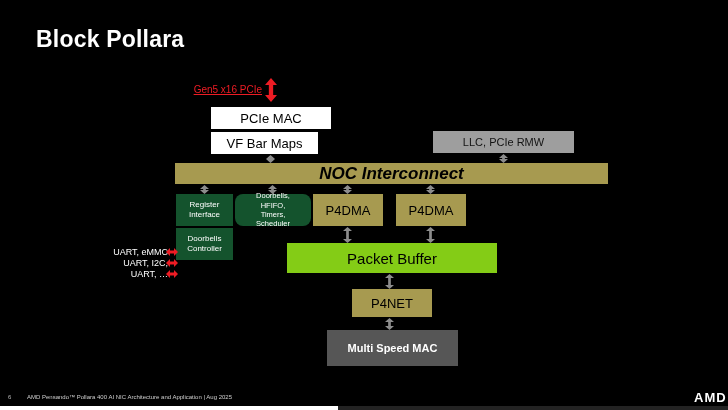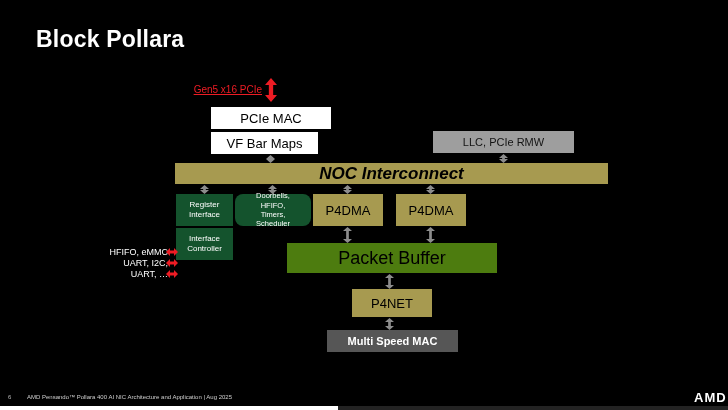--- a/index.html
+++ b/index.html
@@ -11,21 +11,21 @@
     position:absolute; left:36px; top:26px; margin:0;
     color:#ffffff; font-size:23px; font-weight:bold; letter-spacing:.2px;
   }
   .box {
     position:absolute; display:flex; align-items:center; justify-content:center;
     text-align:center; box-sizing:border-box;
   }
   .white-box { background:#ffffff; color:#000000; font-size:13px; }
   .gray-box  { background:#9E9E9E; color:#141414; font-size:11px; }
   .gold-box  { background:#A79A50; color:#000000; font-size:13px; }
-  .gold-dark-box { background:#4d7c0f; color:#000000; font-size:18px; }
+  .gold-dark-box { background:#84cc16; color:#000000; font-size:15px; }
   .teal-box  { background:#14532d; color:#ffffff; font-size:8px; line-height:1.25; padding:16px; }
   .dark-box  { background:#565656; color:#ffffff; font-size:11px; font-weight:bold; }
   .noc { font-weight:bold; font-size:17px;font-style:italic; }
   .pcie-label {
     position:absolute; left:150px; top:84px; width:112px; text-align:right;
     color:#ED1C24; font-size:10px;text-decoration:underline;
   }
   
   .va {
     position:absolute; width:9px; background:#8C8C8C;
@@ -75,27 +75,27 @@
 
   <div class="box gray-box" style="left:433px;top:131px;width:141px;height:22px;">LLC, PCIe RMW</div>
 
   <div class="box gold-box noc" style="left:175px;top:163px;width:433px;height:21px;">NOC Interconnect</div>
 
   <div class="box teal-box" style="left:176px;top:194px;width:57px;height:30px;">Register Interface</div>
   <div class="box teal-box" style="left:235px;top:194px;width:76px;height:30px;font-size:7.5px;border-radius:8px;">Doorbells, HFIFO, Timers, Scheduler</div>
   <div class="box gold-box" style="left:313px;top:194px;width:70px;height:32px;">P4DMA</div>
   <div class="box gold-box" style="left:396px;top:194px;width:70px;height:32px;">P4DMA</div>
 
-  <div class="box teal-box" style="left:176px;top:228px;width:57px;height:26px;">Interface Controller</div>
+  <div class="box teal-box" style="left:176px;top:228px;width:57px;height:26px;">Doorbells Controller</div>
 
   <div class="box gold-dark-box" style="left:287px;top:243px;width:210px;height:30px;">Packet Buffer</div>
   <div class="box gold-box" style="left:352px;top:289px;width:80px;height:28px;">P4NET</div>
-  <div class="box dark-box" style="left:327px;top:330px;width:131px;height:22px;">Multi Speed MAC</div>
+  <div class="box dark-box" style="left:327px;top:330px;width:131px;height:36px;">Multi Speed MAC</div>
 
-  <div class="io-label" style="top:247px;">HFIFO, eMMC</div>
+  <div class="io-label" style="top:247px;">UART, eMMC</div>
   <div class="io-label" style="top:258px;">UART, I2C,</div>
   <div class="io-label" style="top:269px;">UART, …</div>
 
   <div class="rha" style="left:166px;top:248px;"></div>
   <div class="rha" style="left:166px;top:259px;"></div>
   <div class="rha" style="left:166px;top:270px;"></div>
 
   <div class="va" style="left:266px;top:155px;height:8px;"></div>
   <div class="va" style="left:499px;top:154px;height:9px;"></div>
   <div class="va" style="left:200px;top:185px;height:9px;"></div>

